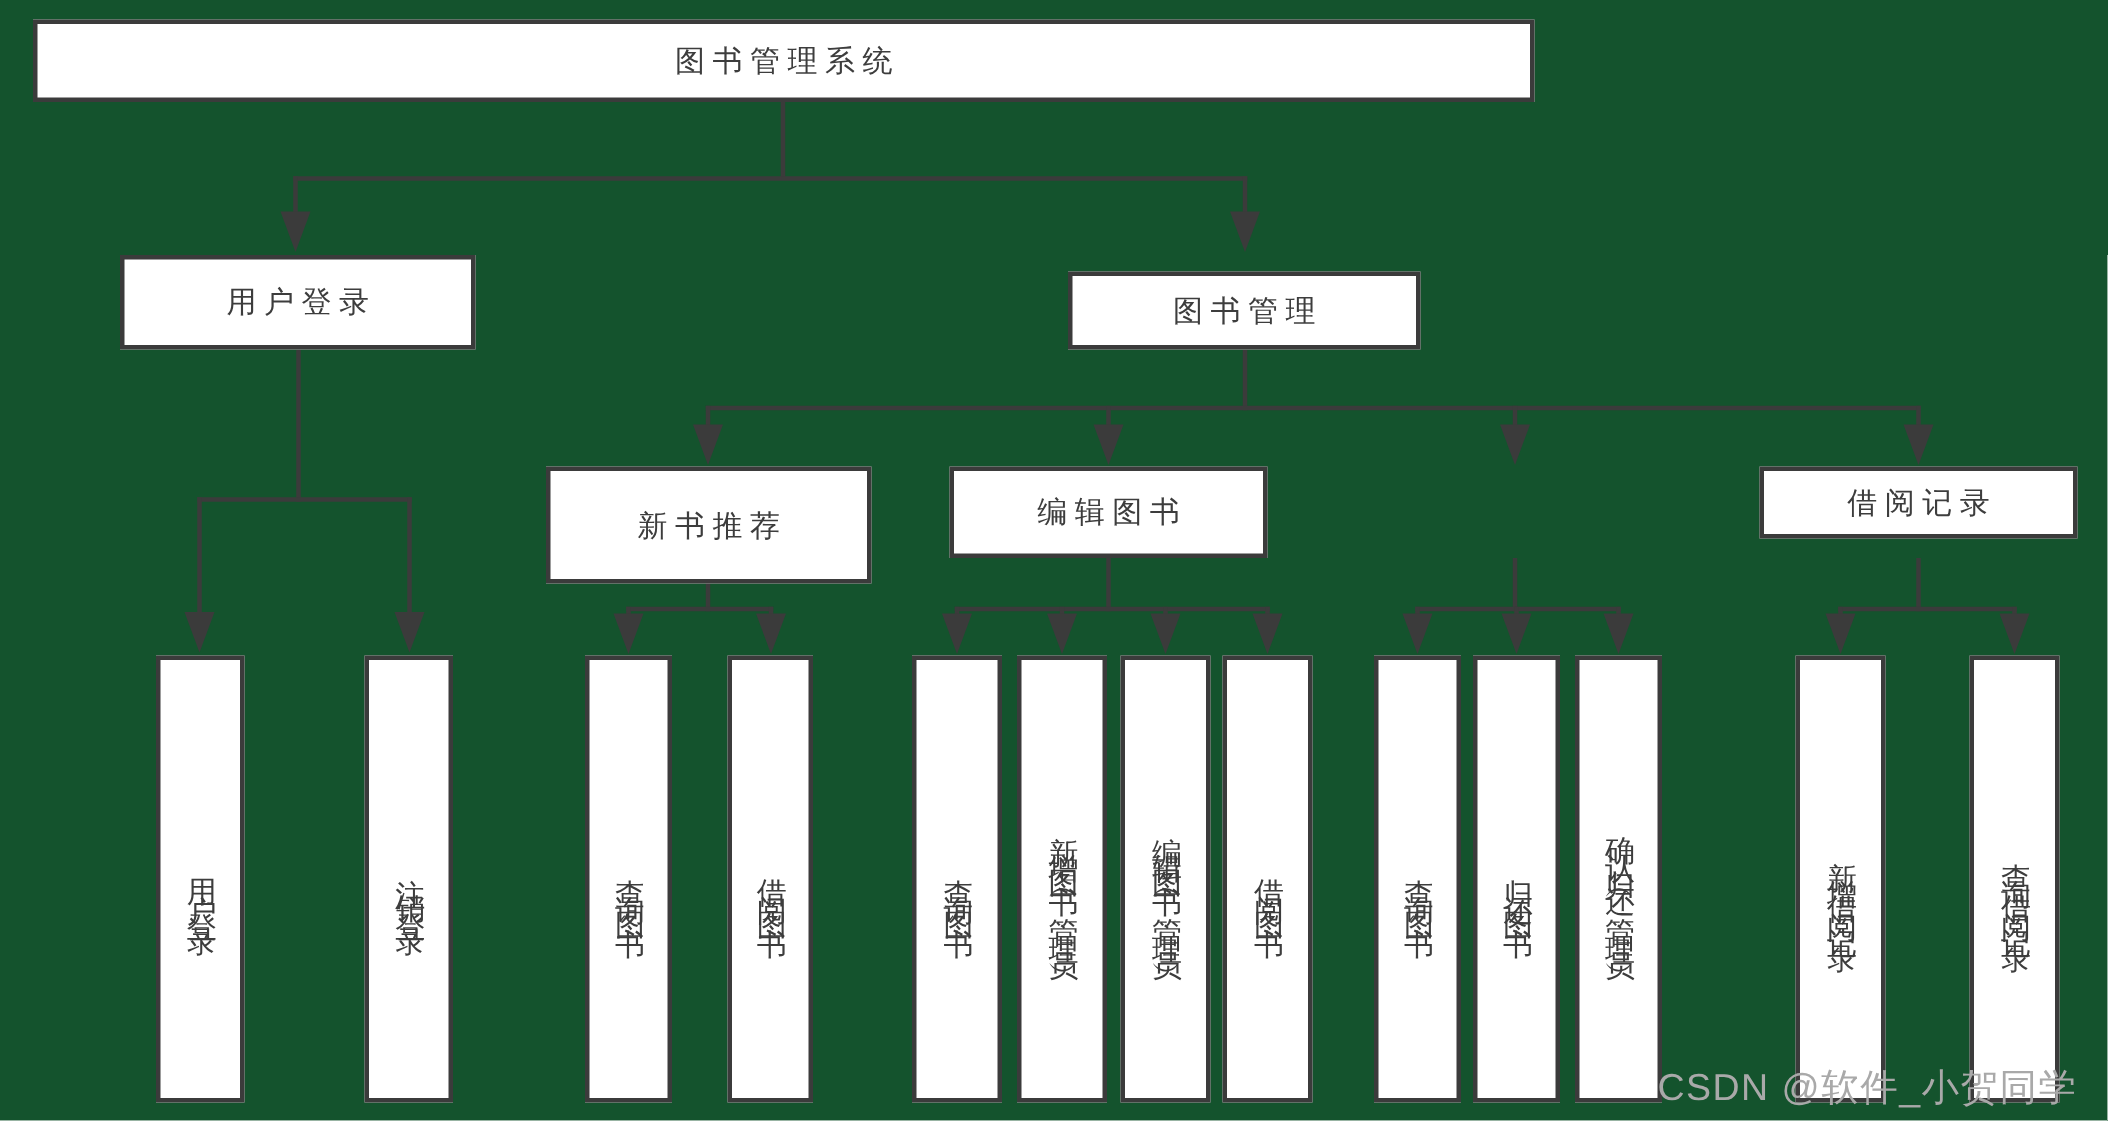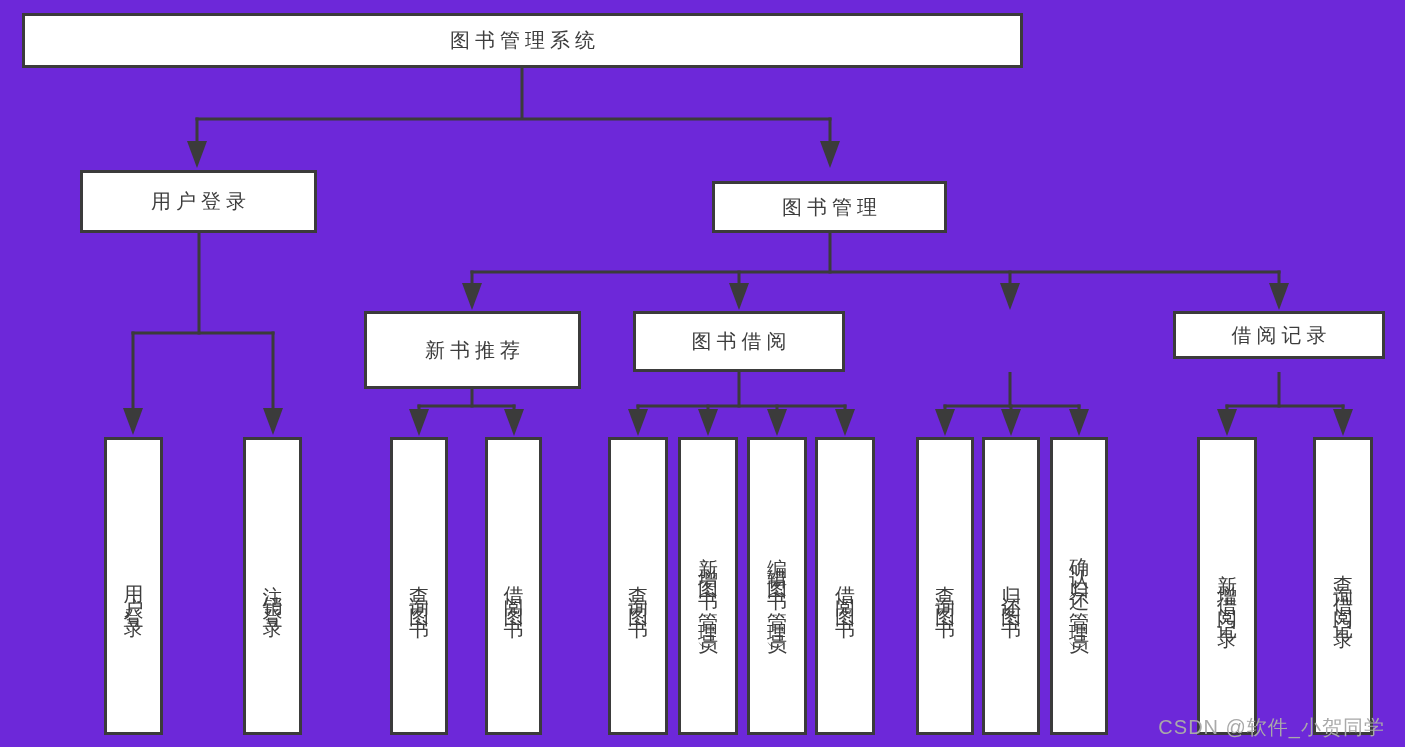--- a/index.html
+++ b/index.html
@@ -1,31 +1,31 @@
 <!DOCTYPE html>
 <html><head>
 <meta charset="utf-8">
 <style>
   html,body{margin:0;padding:0;background:#ffffff;}
   body{font-family:"Liberation Sans","DejaVu Sans",sans-serif;}
-  .canvas{position:relative;width:1405px;height:747px;background:#6d28d9;overflow:hidden;color:#3d3d3d;}
+  .canvas{position:relative;width:1405px;height:747px;background:#14532d;overflow:hidden;color:#3d3d3d;}
   .wires{position:absolute;left:0;top:0;width:1405px;height:747px;}
   .node{
     position:absolute;box-sizing:border-box;background:#ffffff;
     border:3px solid #3b3b3b;display:flex;align-items:center;justify-content:center;
     font-size:20px;color:#3d3d3d;z-index:2;
   }
   .node.h .lbl{letter-spacing:5px;margin-right:-5px;white-space:nowrap;}
   .node.v .lbl{
     writing-mode:vertical-rl;text-orientation:mixed;
     letter-spacing:11px;margin-bottom:-11px;line-height:1.15;white-space:nowrap;
   }
   .watermark{
     position:absolute;right:20px;bottom:6px;z-index:5;
-    font-size:20px;color:#a9a9a9;letter-spacing:1px;white-space:nowrap;
+    font-size:25px;color:#a9a9a9;letter-spacing:1px;white-space:nowrap;
   }
 </style>
 </head>
 <body>
 
 <div class="canvas">
 
   <svg class="wires" width="1405" height="747" viewBox="0 0 1405 747" xmlns="http://www.w3.org/2000/svg">
     <g stroke="#3b3b3b" stroke-width="3" fill="none">
 
@@ -100,21 +100,21 @@
     <span class="lbl">用户登录</span>
   </div>
   <div class="node h" style="left:712px;top:181px;width:235px;height:52px">
     <span class="lbl">图书管理</span>
   </div>
 
   <div class="node h" style="left:364px;top:311px;width:217px;height:78px">
     <span class="lbl">新书推荐</span>
   </div>
   <div class="node h" style="left:633px;top:311px;width:212px;height:61px">
-    <span class="lbl">图书借阅</span>
+    <span class="lbl">编辑图书</span>
   </div>
   <div class="node h" style="left:1173px;top:311px;width:212px;height:48px">
     <span class="lbl">借阅记录</span>
   </div>
 
   <div class="node v" style="left:104px;top:437px;width:59px;height:298px">
     <span class="lbl">用户登录</span>
   </div>
   <div class="node v" style="left:243px;top:437px;width:59px;height:298px">
     <span class="lbl">注销登录</span>

